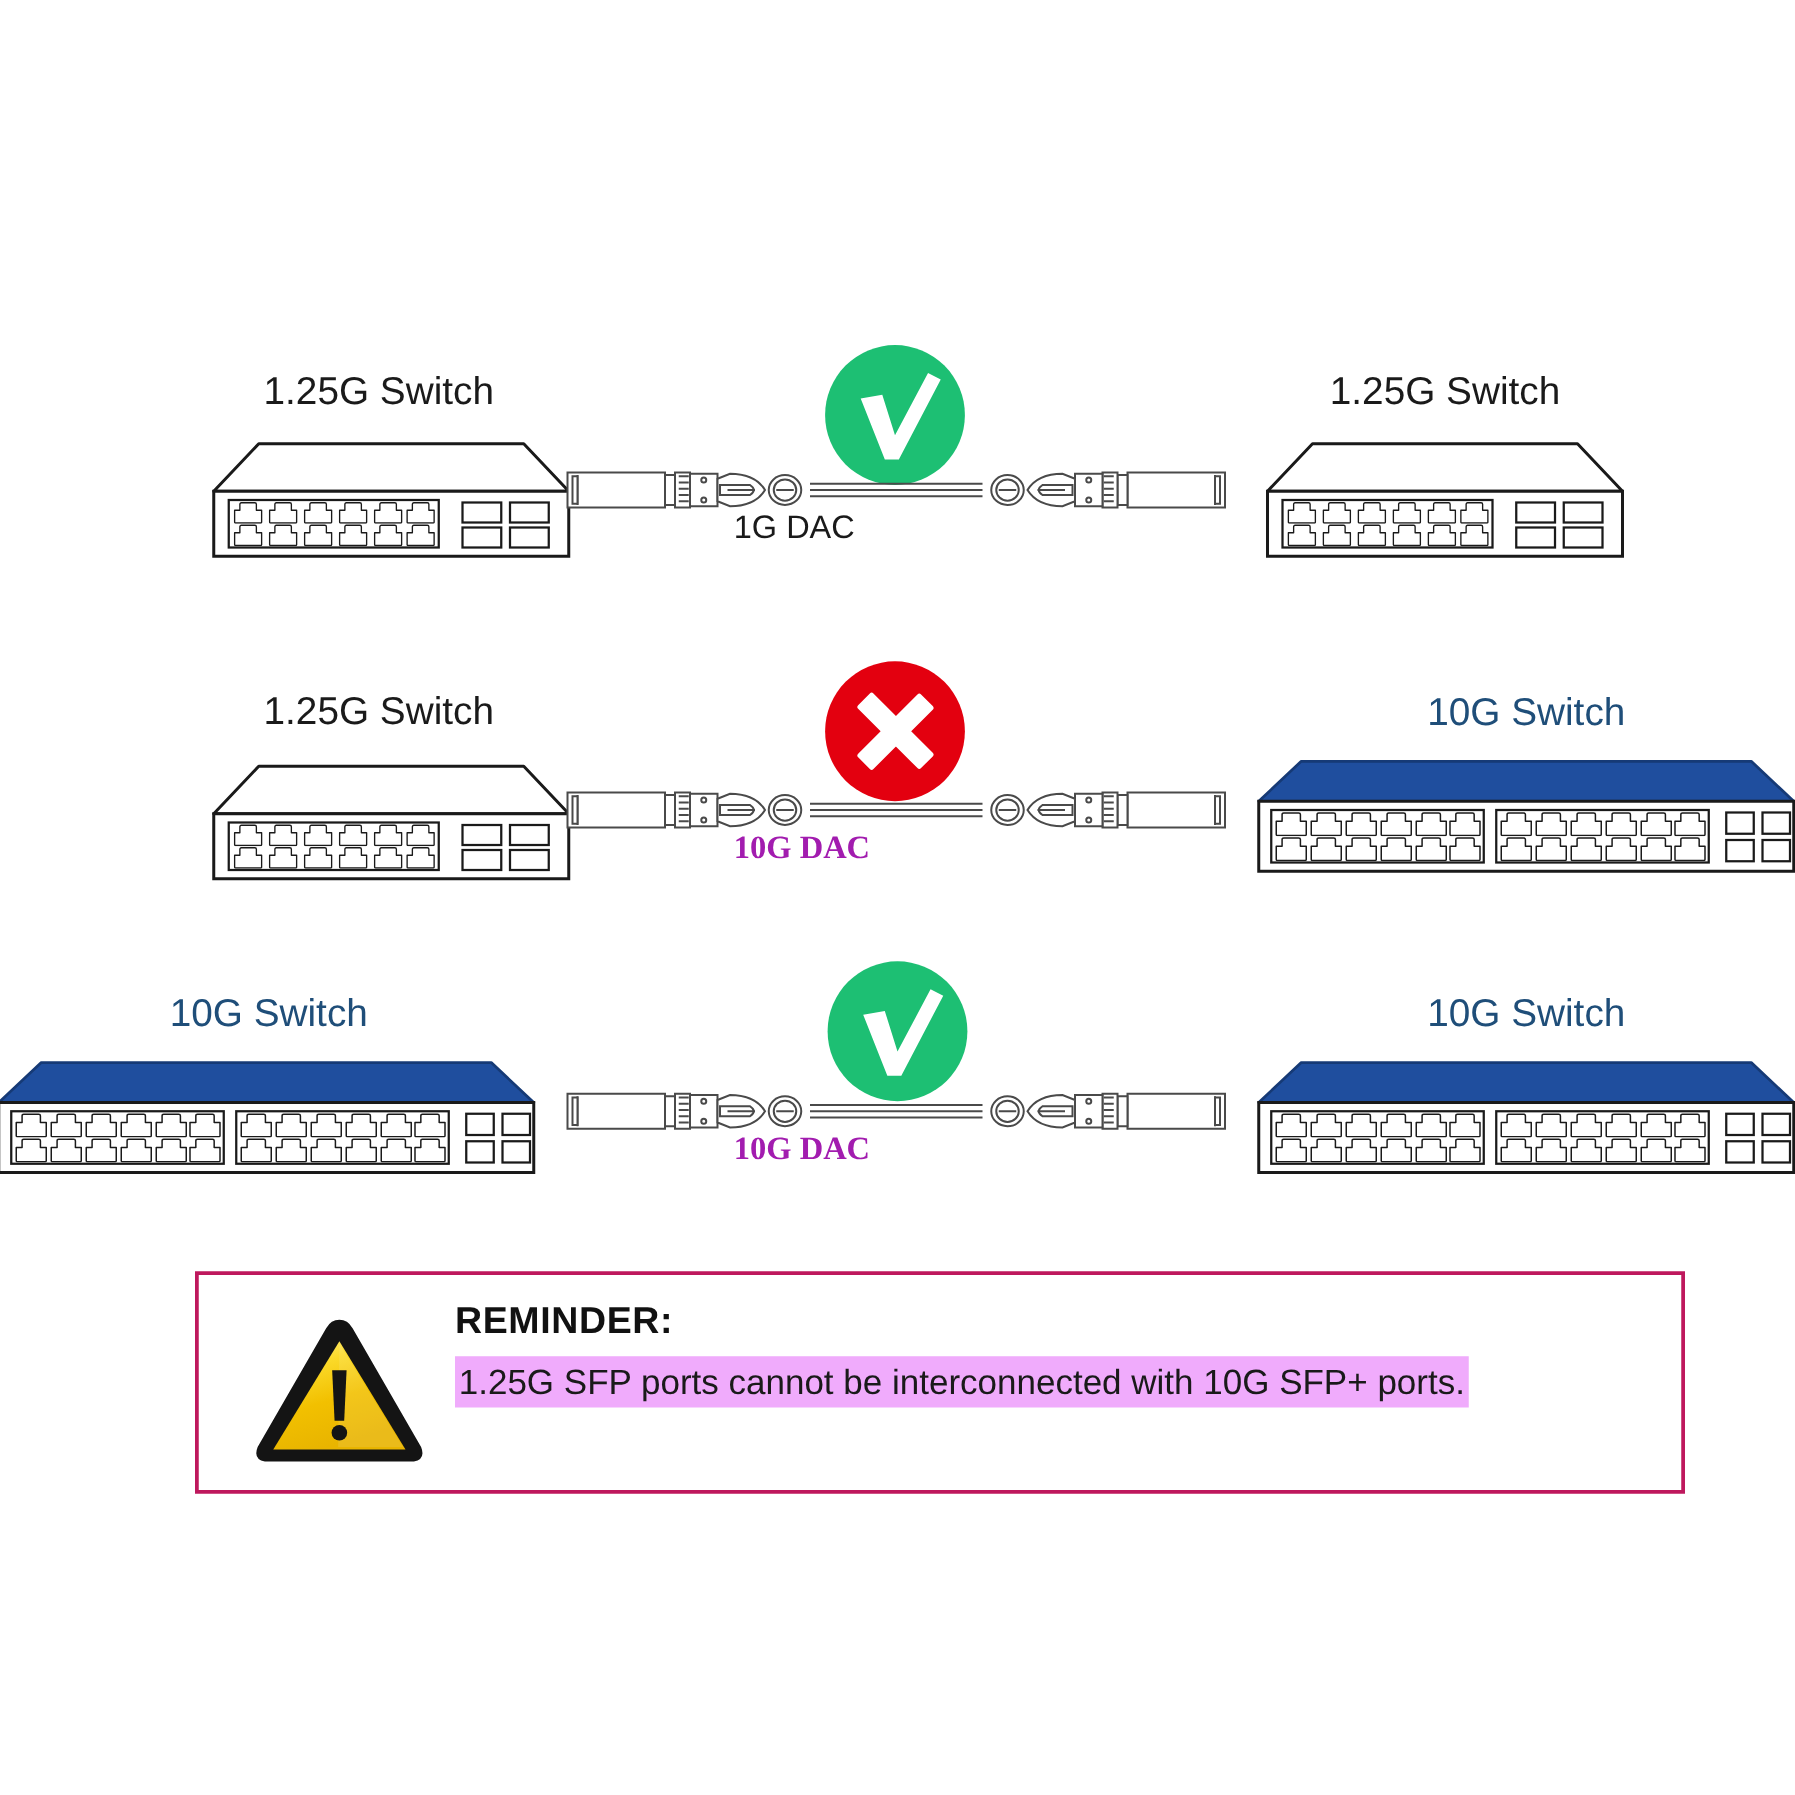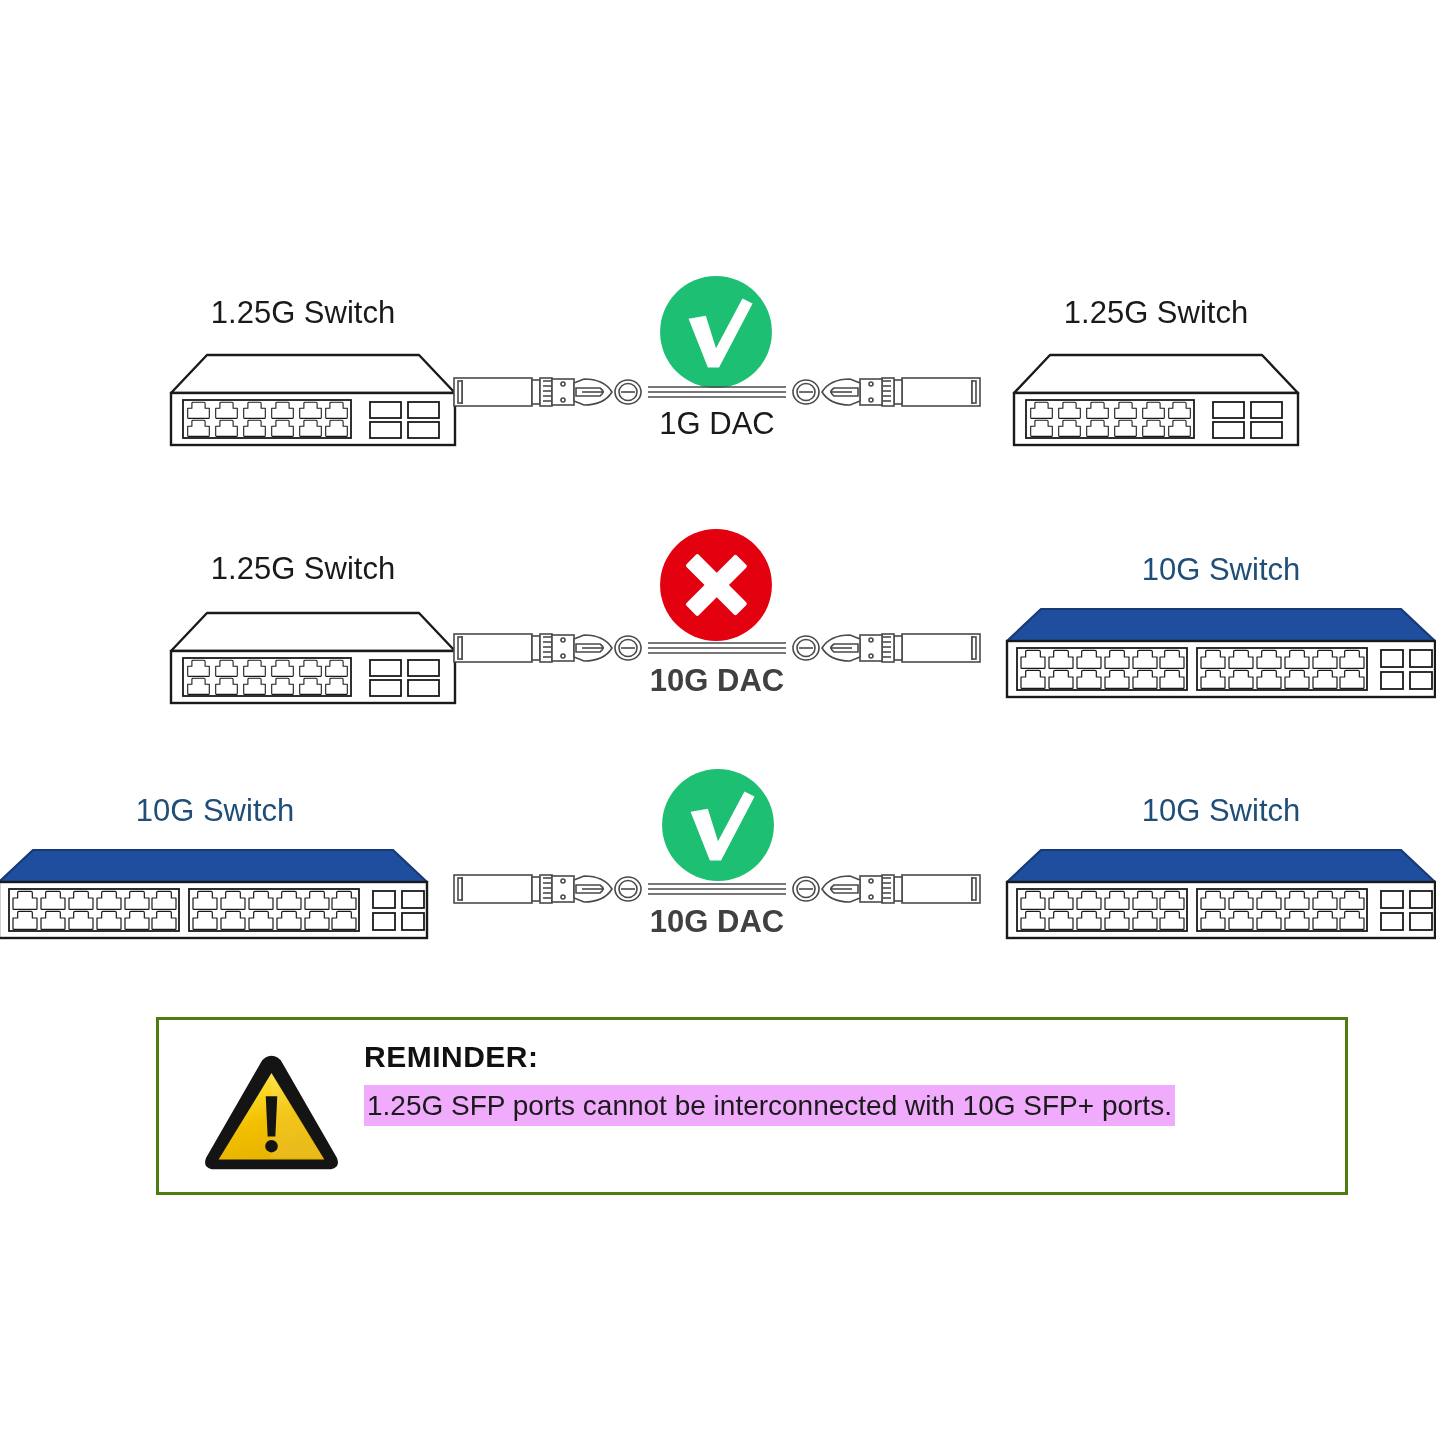--- a/index.html
+++ b/index.html
@@ -18,33 +18,33 @@
 
   
   .sw-label{
     position:absolute;text-align:center;white-space:nowrap;
     font-size:31px;color:#1a1a1a;font-weight:400;letter-spacing:0px;
   }
   .sw-label.blue{color:#1F4E79;font-weight:400;}
 
   
   .dac-label{
-    position:absolute;text-align:center;white-space:nowrap;
-    font-size:31px;color:#1a1a1a;font-weight:400;
-  }
-  .dac-label.blue{color:#404040;font-weight:700;}
+    position:absolute;white-space:nowrap;
+    font-size:26px;color:#1a1a1a;font-weight:400;
+  }
+  .dac-label.blue{color:#a21caf;font-weight:700;font-family:Liberation Serif, serif;}
 
   
   .badge{position:absolute;}
 
   
   #reminder-box{
     position:absolute;left:156px;top:1001px;
     width:1192px;height:178px;
-    border:3px solid #4d7c0f;background:#ffffff;
+    border:3px solid #be185d;background:#ffffff;
     box-sizing:border-box;
   }
   #reminder-icon{position:absolute;left:40px;top:30px;width:145px;height:125px;}
   #reminder-text{position:absolute;left:205px;top:18px;right:16px;}
   #reminder-heading{
     font-size:30px;font-weight:700;color:#111111;letter-spacing:.5px;
     margin:0 0 6px 0;line-height:1.25;
   }
   .reminder-line{
     font-size:28px;color:#1a1a1a;line-height:1.42;

